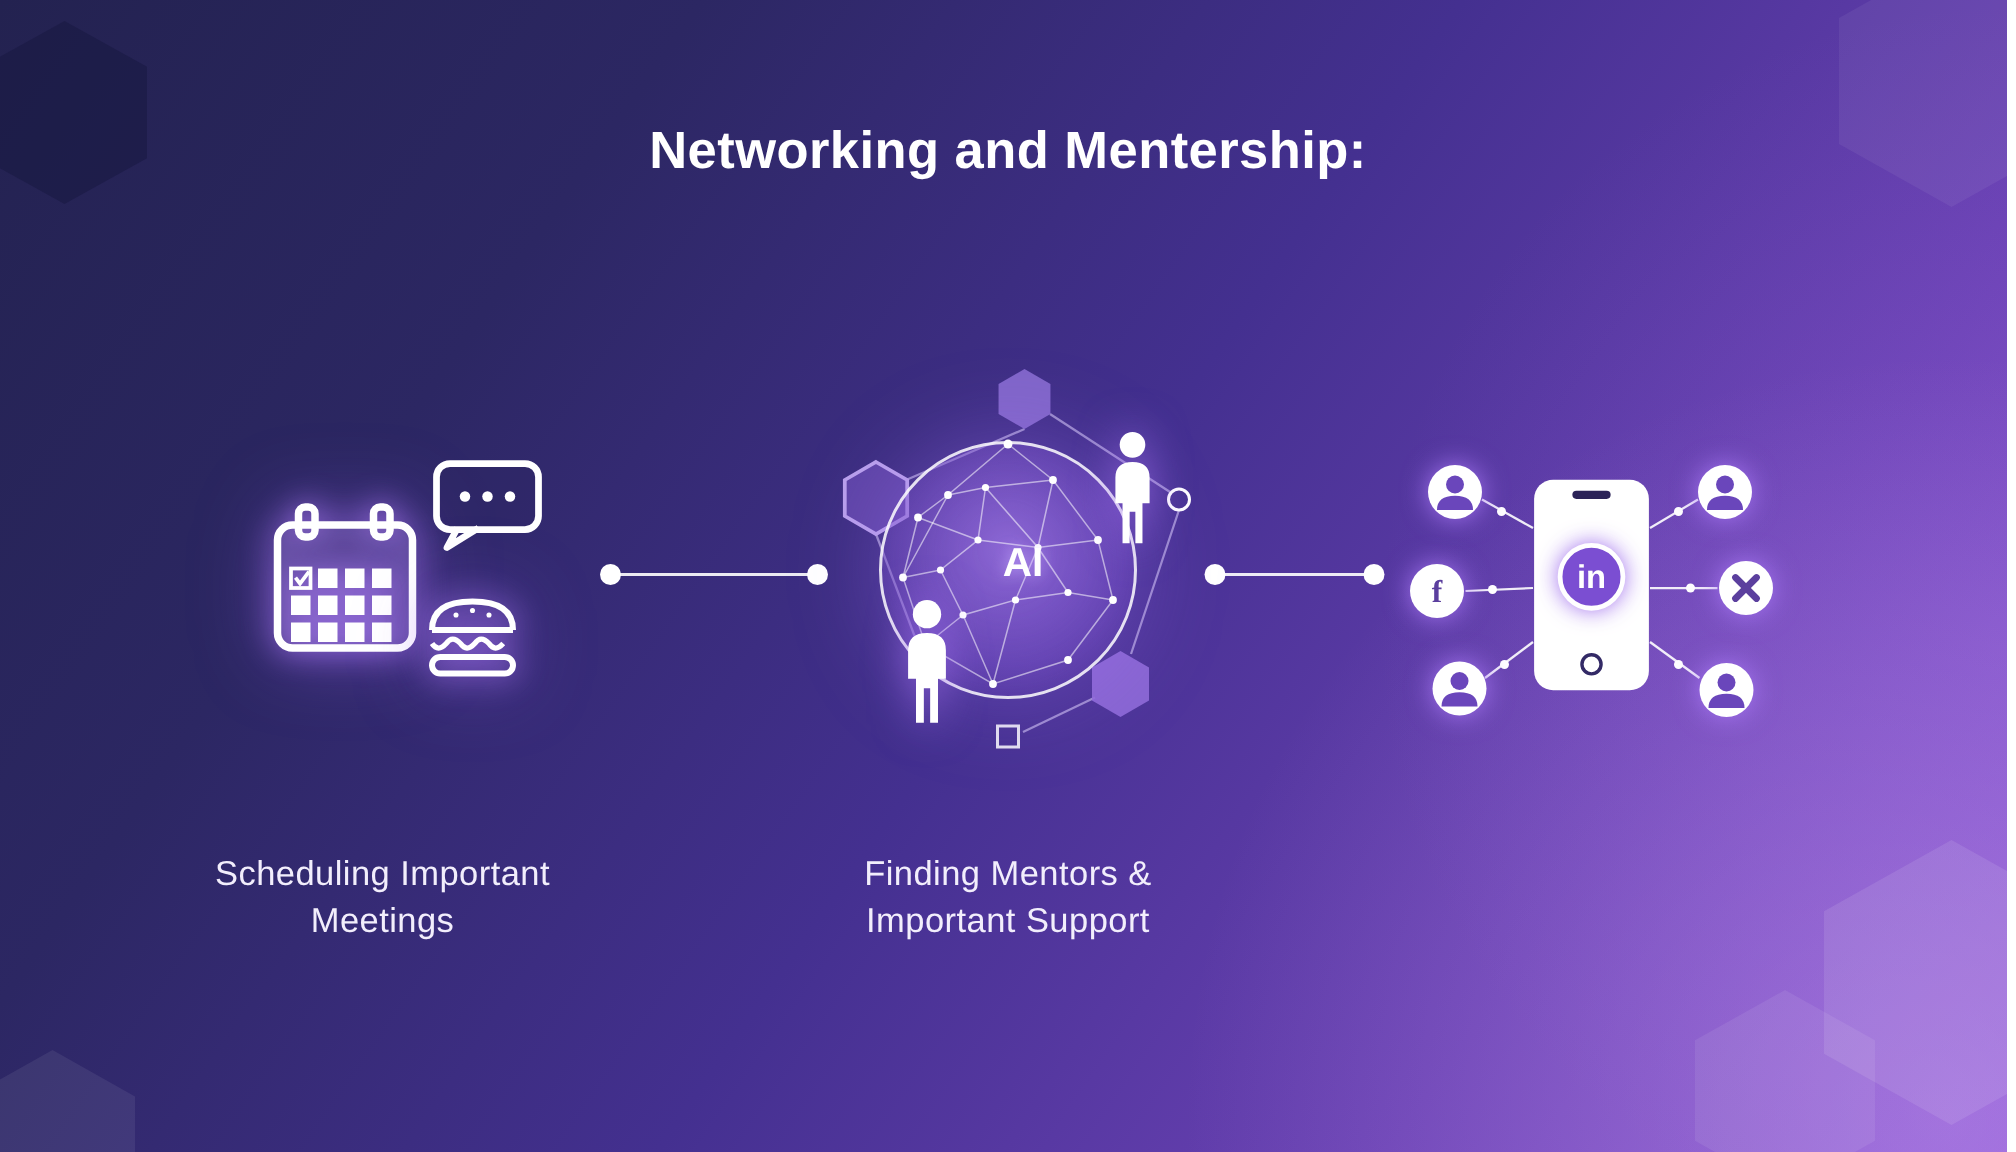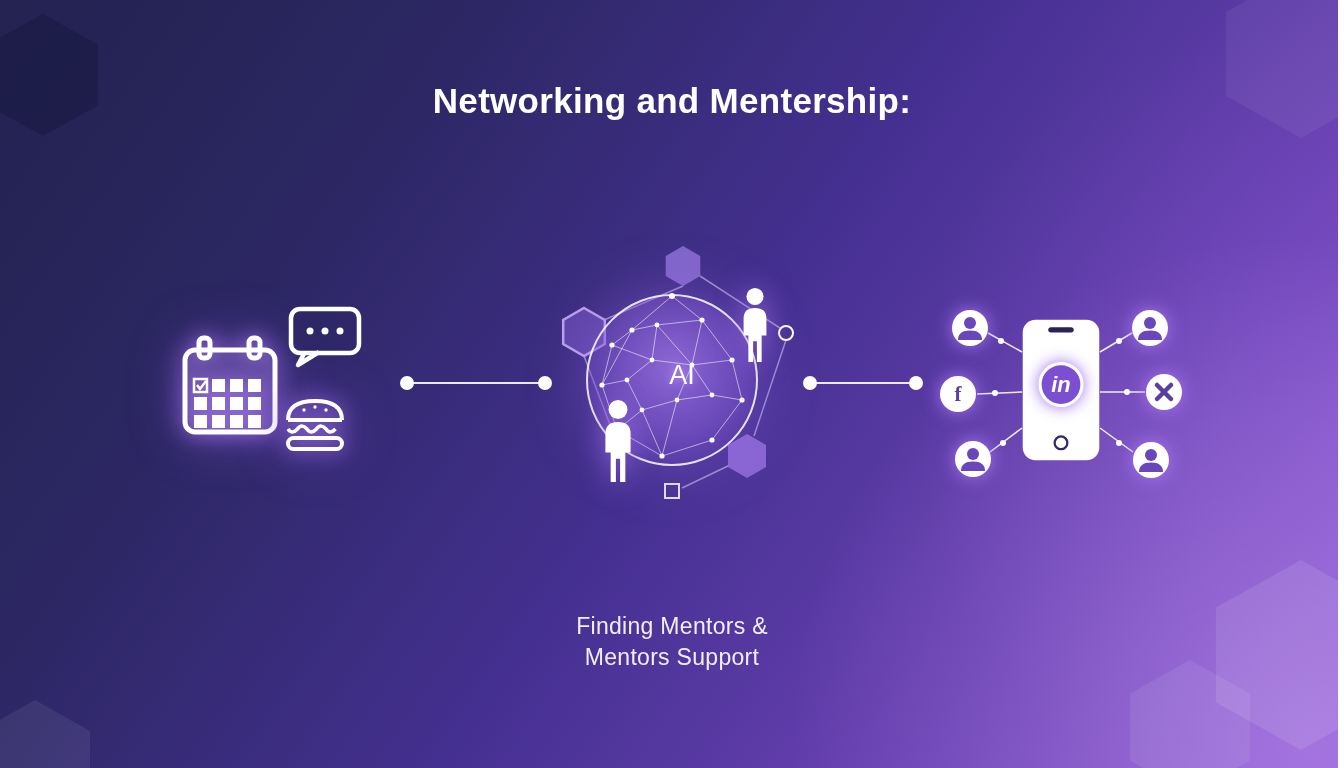--- a/index.html
+++ b/index.html
@@ -40,21 +40,21 @@
   .glow-purple { filter: drop-shadow(0 0 10px rgba(172,122,248,0.95)) drop-shadow(0 0 22px rgba(150,95,235,0.55)); }
   .glow-soft   { filter: drop-shadow(0 0 14px rgba(168,118,245,0.75)); }
 
   .sphere-wrap {
     position: absolute; left: 582px; top: 290px; width: 180px; height: 180px;
     filter: drop-shadow(0 0 28px rgba(165,115,245,0.75));
   }
 
   .ai-text {
     position: absolute; left: 652px; top: 360px; width: 60px;
-    text-align: center; color: #ffffff; font-size: 27px; font-weight: normal;
+    text-align: center; color: #ffffff; font-size: 27px; font-weight: bold;
     text-shadow: 0 0 10px rgba(200,170,255,0.8);
   }
 
   .badge {
     position: absolute; width: 36px; height: 36px; border-radius: 50%;
     background: #ffffff;
     display: flex; align-items: center; justify-content: center;
     filter: drop-shadow(0 0 9px rgba(170,120,248,0.95));
   }
   .badge .letter {
@@ -223,21 +223,21 @@
     </svg>
   </div>
 
   <div class="icon-abs glow-soft" style="left:599px; top:400px; width:38px; height:84px;">
     <svg viewBox="0 0 36 80" width="38" height="84">
       <circle cx="18" cy="9" r="9" fill="#ffffff"></circle>
       <path d="M6 32 Q6 21 18 21 Q30 21 30 32 L30 50 L25 50 L25 78 L20 78 L20 56 L16 56 L16 78 L11 78 L11 50 L6 50 Z" fill="#ffffff"></path>
     </svg>
   </div>
 
-  <div class="icon-abs" style="left:1020px; top:313px; width:82px; height:154px;font-style:italic;">
+  <div class="icon-abs" style="left:1020px; top:313px; width:82px; height:154px;">
     <svg viewBox="0 0 90 160" width="82" height="154">
       <rect x="3" y="3" width="84" height="154" rx="14" fill="#ffffff"></rect>
       <rect x="31" y="11" width="28" height="6" rx="3" fill="#2b2357"></rect>
       <g filter="drop-shadow(0 0 8px rgba(150,95,235,0.9))">
         <circle cx="45" cy="74" r="23" fill="#7b4ed2" stroke="#ffffff" stroke-width="3.5"></circle>
         <text x="45" y="82" text-anchor="middle" font-size="24" font-weight="bold" fill="#ffffff" font-family="Liberation Sans, sans-serif">in</text>
       </g>
       <circle cx="45" cy="138" r="7" fill="none" stroke="#332a66" stroke-width="2.5"></circle>
     </svg>
   </div>
@@ -269,18 +269,22 @@
         <path d="M6 30 Q6 20.5 18 20.5 Q30 20.5 30 30 Z" fill="#6a46bb"></path>
       </svg>
   </div>
   <div class="badge" style="left:1133px; top:442px;">
     <svg viewBox="0 0 36 36" width="36" height="36">
         <circle cx="18" cy="13" r="6" fill="#6a46bb"></circle>
         <path d="M6 30 Q6 20.5 18 20.5 Q30 20.5 30 30 Z" fill="#6a46bb"></path>
       </svg>
   </div>
 
-  <div class="section-label" style="left:520px; top:567px; width:304px;margin-top:44px;">
+  <div class="section-label" style="left:100px; top:567px; width:310px;">
+    <div>Scheduling Important</div>
+    <div>Meetings</div>
+  </div>
+  <div class="section-label" style="left:520px; top:567px; width:304px;">
     <div>Finding Mentors &amp;</div>
-    <div>Mentors Support</div>
+    <div>Important Support</div>
   </div>
 
 </div>
 
 </body></html>

